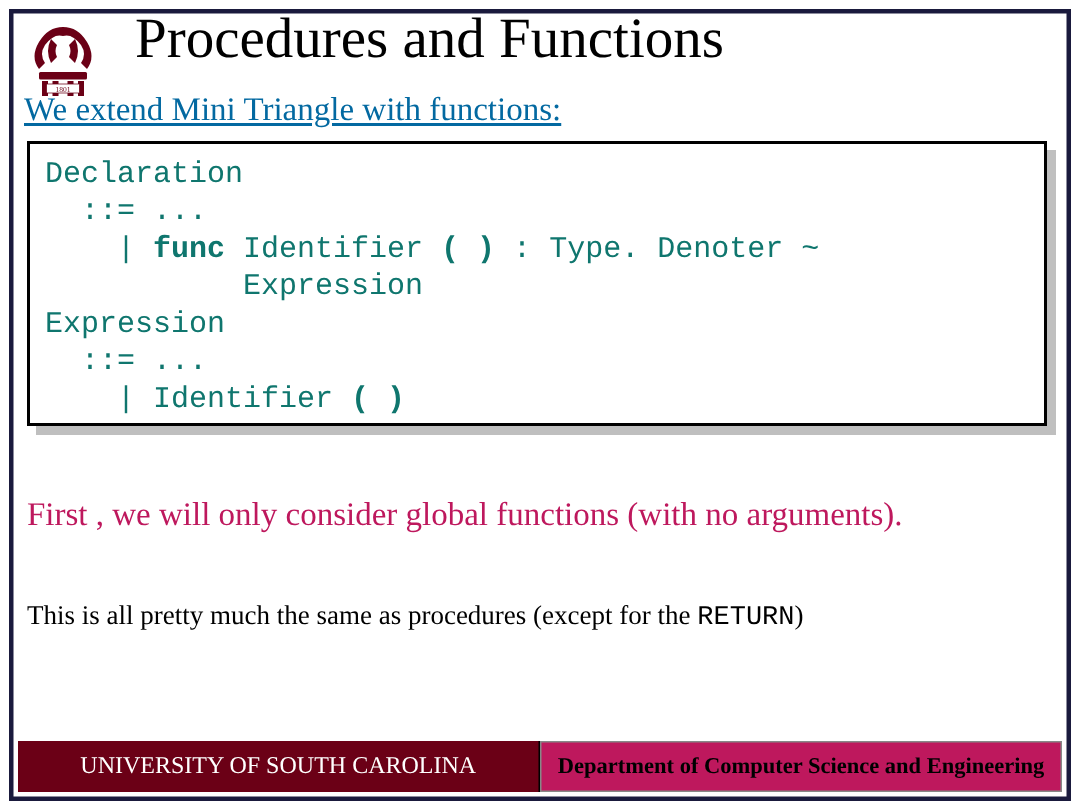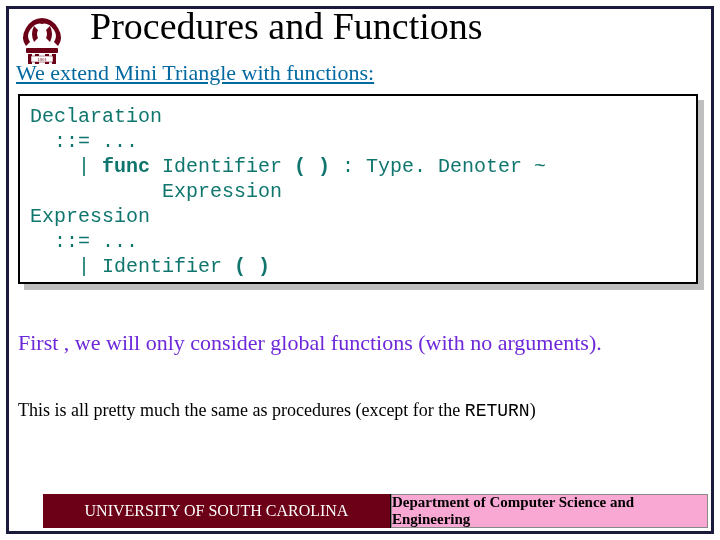--- a/index.html
+++ b/index.html
@@ -67,21 +67,21 @@
     white-space: pre;
     color: #0f766e;
   }
   .codebox .kw { font-weight: bold; }
   .para1 {
     position: absolute;
     top: 330px;
     left: 18px;
     right: 18px;
     font-size: 22px;
-    color: #6d28d9;
+    color: #be185d;
   }
   .para2 {
     position: absolute;
     top: 400px;
     left: 18px;
     right: 18px;
     font-size: 18px;
     color: #000;
   }
   .para2 .mono { font-family: "Courier New", Courier, monospace; }
@@ -96,24 +96,23 @@
   .footer-left {
     background: #6b0016;
     color: #fff;
     font-size: 16px;
     text-align: center;
     flex: 0 0 50%;
     display: flex;
     align-items: center;
     justify-content: center;
     border-right: 1px solid #000;
-    margin-left: 31px;
   }
   .footer-right {
-    background: #f9a8d4;
+    background: #be185d;
     color: #000;
     font-size: 15px;
     font-weight: bold;
     flex: 1;
     display: flex;
     align-items: center;
     justify-content: center;
     border: 1px solid #888;
   }
 </style>

